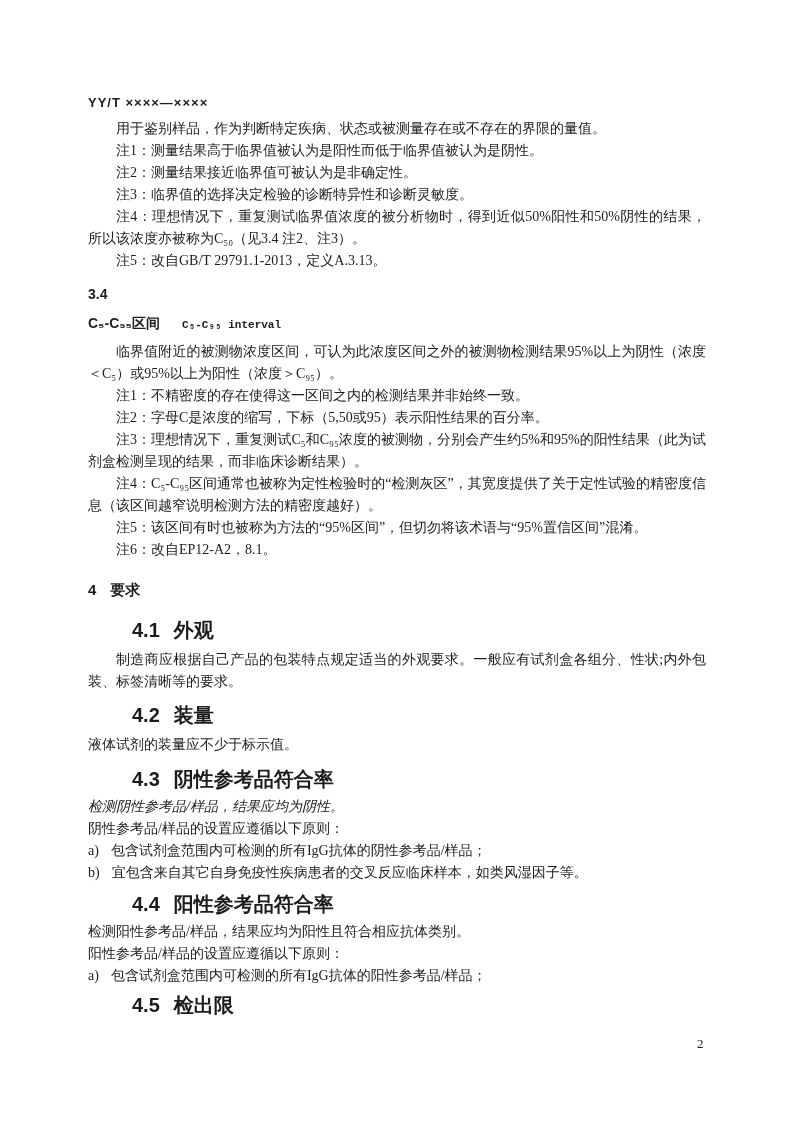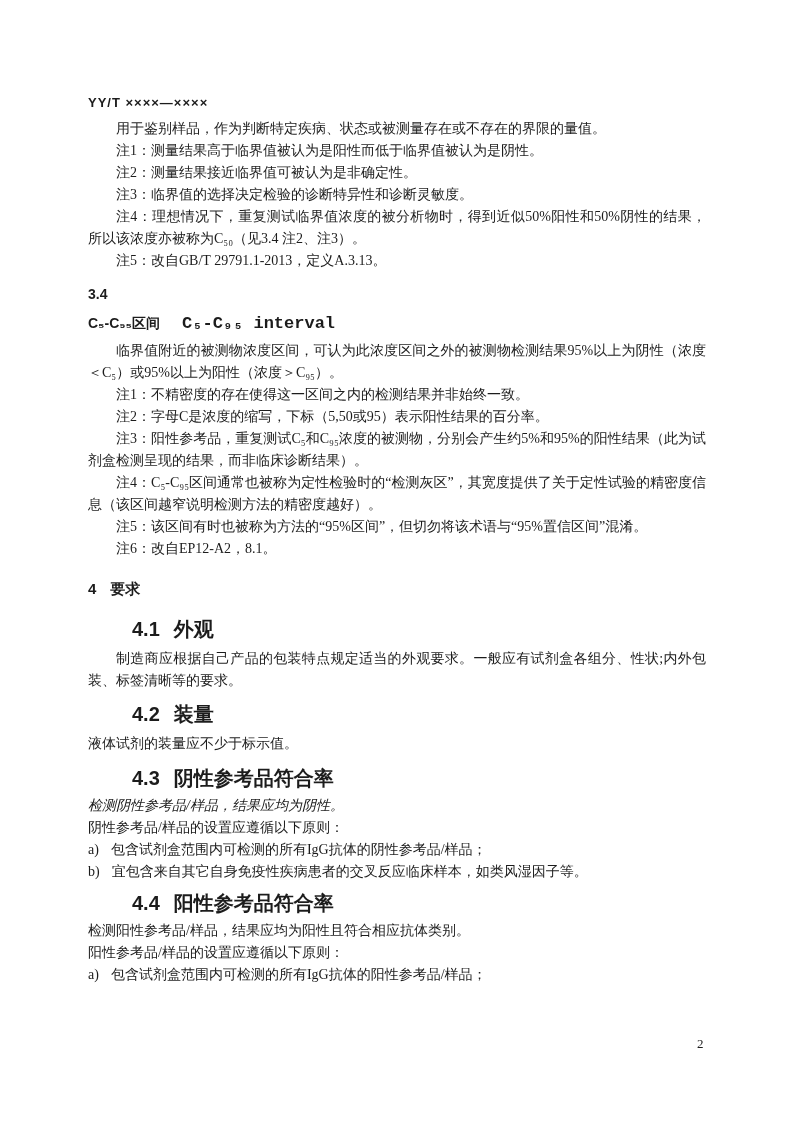--- a/index.html
+++ b/index.html
@@ -33,21 +33,21 @@
     margin-top: 11px;
   }
   .term-heading {
     font-weight: bold;
     font-family: "Liberation Sans", "DejaVu Sans", sans-serif;
     margin-top: 7px;
   }
   .term-heading .term-zh { margin-right: 22px; }
   .term-heading .term-en {
     font-family: "Liberation Mono", "DejaVu Sans Mono", monospace;
-    font-size: 17px;
+    font-size: 11px;
   }
   .def-after-term { margin-top: 5px; }
   .sec-heading {
     font-family: "Liberation Sans", "DejaVu Sans", sans-serif;
     font-weight: bold;
     font-size: 15px;
   }
   .sec-heading .num { margin-right: 14px; }
   #sec4-heading { margin-top: 18px; }
   .sub-heading {
@@ -88,21 +88,21 @@
   <p class="note indent">注4：理想情况下，重复测试临界值浓度的被分析物时，得到近似50%阳性和50%阴性的结果，所以该浓度亦被称为C₅₀（见3.4 注2、注3）。</p>
   <p class="note indent">注5：改自GB/T 29791.1-2013，定义A.3.13。</p>
 
   <p class="term-number">3.4</p>
   <p class="term-heading">
     <span class="term-zh">C₅-C₉₅区间</span><span class="term-en">C₅-C₉₅ interval</span>
   </p>
   <p class="body indent def-after-term">临界值附近的被测物浓度区间，可认为此浓度区间之外的被测物检测结果95%以上为阴性（浓度＜C₅）或95%以上为阳性（浓度＞C₉₅）。</p>
   <p class="note indent">注1：不精密度的存在使得这一区间之内的检测结果并非始终一致。</p>
   <p class="note indent">注2：字母C是浓度的缩写，下标（5,50或95）表示阳性结果的百分率。</p>
-  <p class="note indent">注3：阳性参考品，重复测试C₅和C₉₅浓度的被测物，分别会产生约5%和95%的阳性结果（此为试剂盒检测呈现的结果，而非临床诊断结果）。</p>
+  <p class="note indent">注3：理想情况下，重复测试C₅和C₉₅浓度的被测物，分别会产生约5%和95%的阳性结果（此为试剂盒检测呈现的结果，而非临床诊断结果）。</p>
   <p class="note indent">注4：C₅-C₉₅区间通常也被称为定性检验时的“检测灰区”，其宽度提供了关于定性试验的精密度信息（该区间越窄说明检测方法的精密度越好）。</p>
   <p class="note indent">注5：该区间有时也被称为方法的“95%区间”，但切勿将该术语与“95%置信区间”混淆。</p>
   <p class="note indent">注6：改自EP12-A2，8.1。</p>
 
   <p class="sec-heading" id="sec4-heading">
     <span class="num">4</span><span>要求</span>
   </p>
 
   <p class="sub-heading" id="h41">
     <span class="num">4.1</span><span>外观</span>
@@ -128,16 +128,19 @@
 
   <p class="sub-heading" id="h44">
     <span class="num">4.4</span><span>阳性参考品符合率</span>
   </p>
   <p class="body" id="p44a">检测阳性参考品/样品，结果应均为阳性且符合相应抗体类别。</p>
   <p class="body">阳性参考品/样品的设置应遵循以下原则：</p>
   <p class="body list-item">
     <span class="label">a)</span><span>包含试剂盒范围内可检测的所有IgG抗体的阳性参考品/样品；</span>
   </p>
 
+  <p class="sub-heading" id="h45">
+    <span class="num">4.5</span><span>检出限</span>
+  </p>
 
   <div class="page-number">2</div>
 
 </div>
 
 </body></html>

